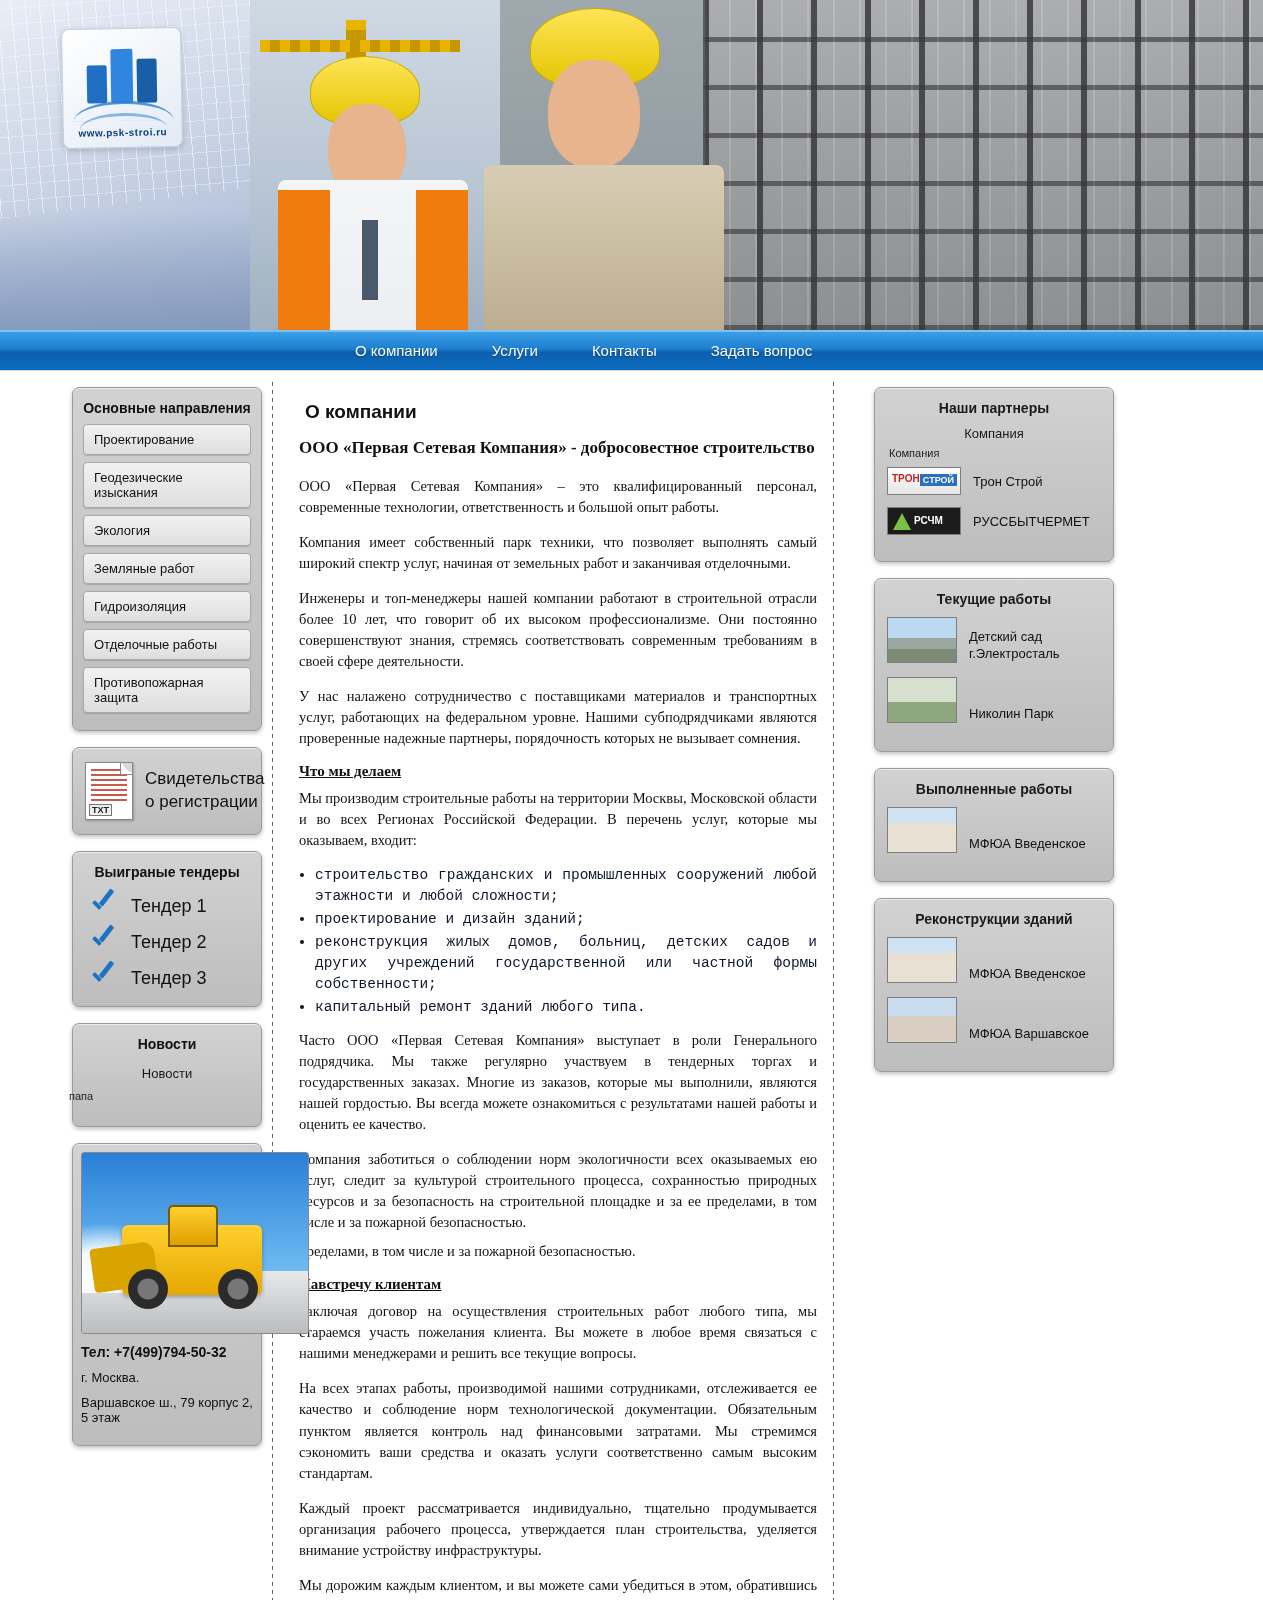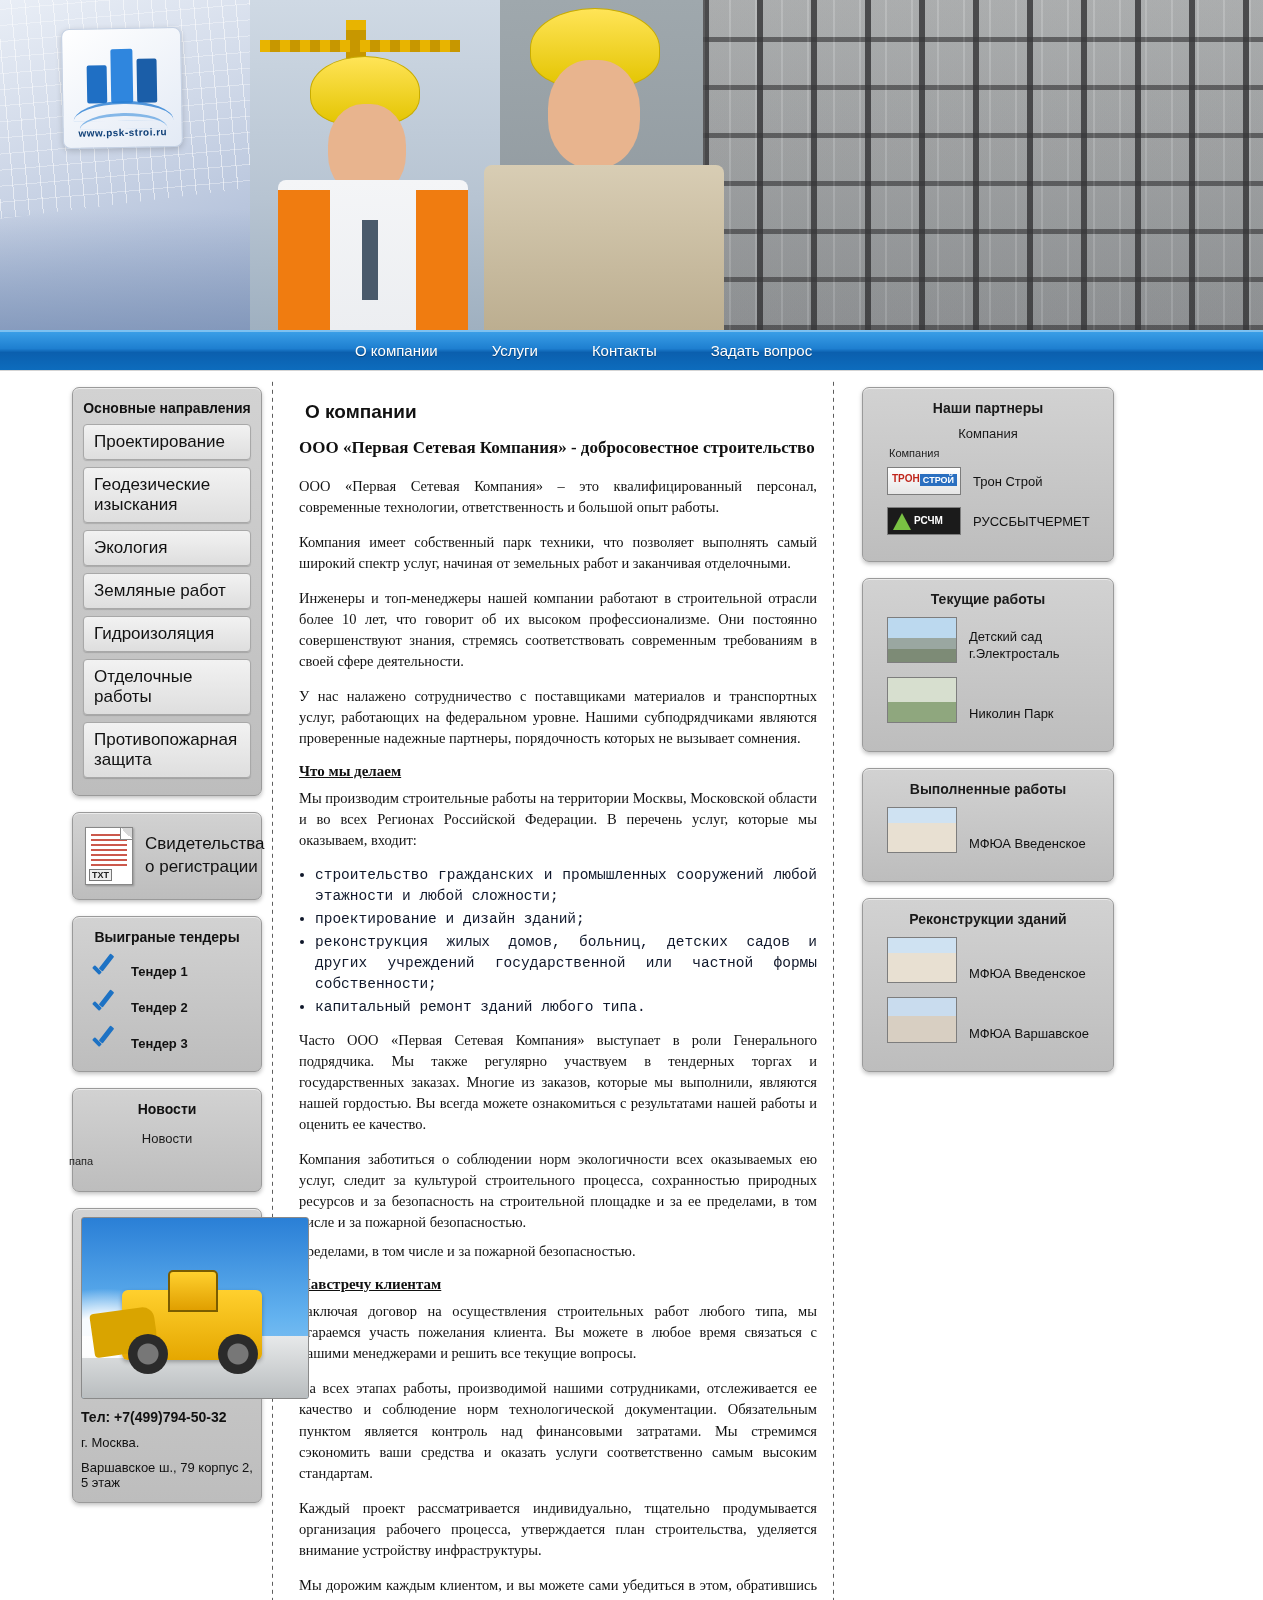--- a/index.html
+++ b/index.html
@@ -144,21 +144,21 @@
     box-shadow:0 2px 4px rgba(0,0,0,.25), inset 0 1px 0 rgba(255,255,255,.55);
     margin-bottom:16px; padding:10px;
   }
   .panel-title{
     text-align:center; font-weight:bold; font-size:14px; color:#111;
     padding:2px 0 8px; 
   }
   .menu-item{
     display:block; background:linear-gradient(180deg,#f2f2f2,#dedede);
     border:1px solid #a8a8a8; border-radius:4px;
-    margin:0 0 7px 0; padding:7px 10px; font-size:17px; color:#111;
+    margin:0 0 7px 0; padding:7px 10px; font-size:13px; color:#111;
     text-decoration:none; box-shadow:0 1px 1px rgba(0,0,0,.15);
   }
 
   .cert-row{ display:flex; align-items:center; gap:12px; padding:4px 2px; }
   .txt-icon{
     width:48px; height:58px; background:#fff; border:1px solid #888;
     position:relative; flex:0 0 auto;
     box-shadow:1px 1px 2px rgba(0,0,0,.25);
   }
   .txt-icon .lines{
@@ -181,27 +181,27 @@
     width:28px; height:26px; flex:0 0 auto; position:relative;
   }
   .check:before{
     content:""; position:absolute; left:3px; top:10px; width:10px; height:4px;
     background:#1d72c4; transform:rotate(45deg); border-radius:1px;
   }
   .check:after{
     content:""; position:absolute; left:8px; top:2px; width:19px; height:5px;
     background:#1d72c4; transform:rotate(-52deg); border-radius:1px;
   }
-  .tender-label{ font-size:13px; color:#111;font-weight:bold; }
+  .tender-label{ font-size:18px; color:#111; }
 
   .news-body{ position:relative; min-height:56px; }
   .news-center{ text-align:center; font-size:13px; padding:6px 0 0; }
   .news-stray{ position:absolute; left:-14px; top:30px; font-size:11px; color:#222; }
 
-  .promo-panel{ padding:8px 8px 12px; }
+  .promo-panel{ padding:8px 8px 20px; }
   .promo-img{
     width:228px; height:182px; border-radius:3px; position:relative; overflow:hidden;
     background:linear-gradient(180deg,#2a7fd6 0%, #63b2ef 55%, #9fd2f7 100%);
     border:1px solid #8a8a8a;
   }
   .promo-img .ground{
     position:absolute; left:0; right:0; bottom:0; height:62px;
     background:linear-gradient(180deg,#e7e9ea,#b9bdbf);
   }
   .promo-img .loader{
@@ -245,21 +245,21 @@
     margin:14px 0 8px; color:#111;text-decoration:underline;
   }
   ul.list{ margin:0 0 12px 0; padding-left:16px; }
   ul.list li{
     font-family:Liberation Mono, monospace; font-size:14.5px; line-height:1.45;
     text-align:justify; margin-bottom:2px; color:#0f172a; list-style:disc;
   }
   .overlap{ margin-top:-6px; }
 
   
-  .r-panel{ padding:10px 24px 14px; }
+  .r-panel{ padding:10px 12px 14px;margin-left:12px; }
   .r-title{ text-align:center; font-weight:bold; font-size:14px; padding:2px 0 10px; }
   .partner-row{ display:flex; align-items:center; gap:12px; margin-bottom:12px;text-align:right; }
   .partner-name{ font-size:13px; color:#111; }
   .plogo{ width:74px; height:28px; flex:0 0 auto; border:1px solid #7d7d7d; background:#fff; position:relative; }
   .plogo.tron{ background:linear-gradient(180deg,#ffffff,#e6e6e6); }
   .plogo.tron:before{
     content:"ТРОН"; position:absolute; left:4px; top:5px; font-size:10px; font-weight:bold; color:#c0261c;
   }
   .plogo.tron:after{
     content:"СТРОЙ"; position:absolute; right:3px; top:6px; font-size:9px; font-weight:bold;

